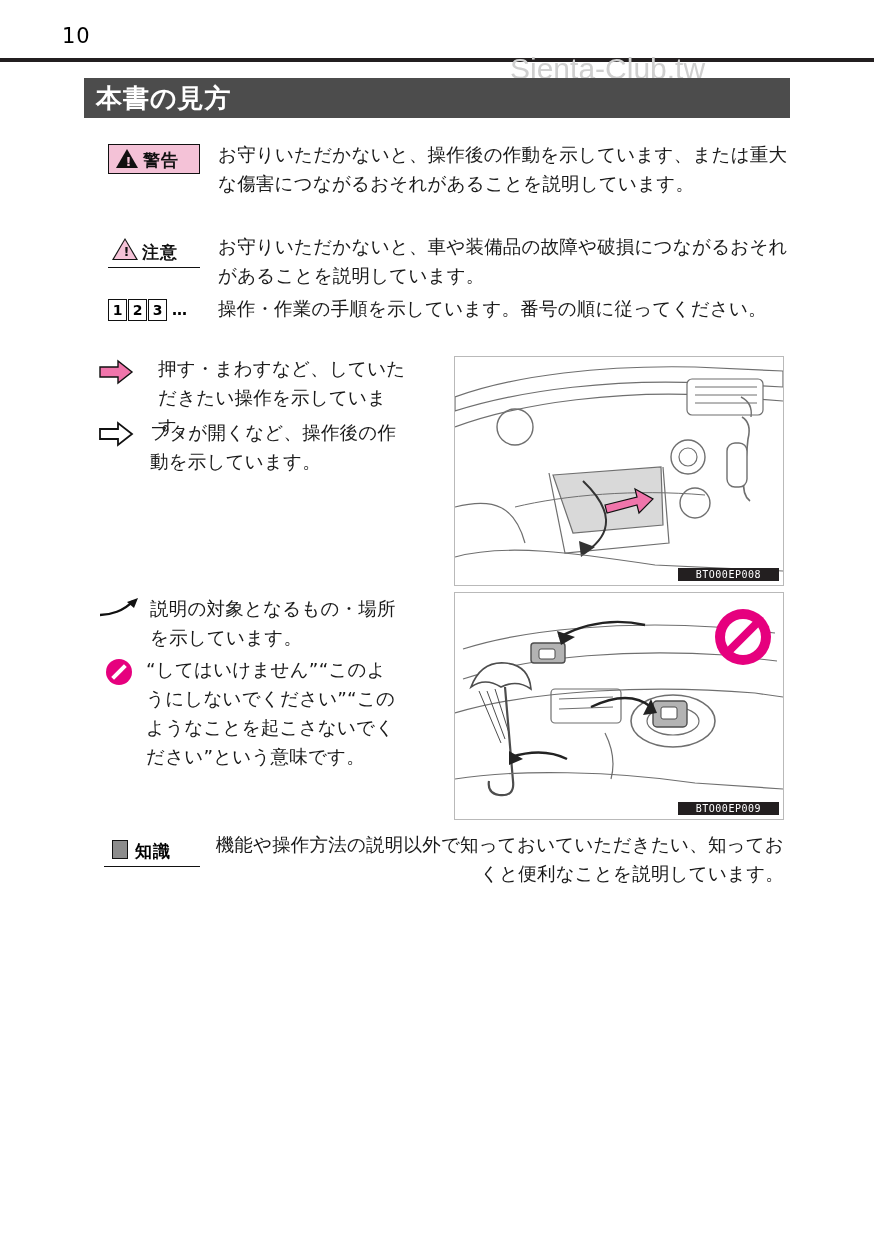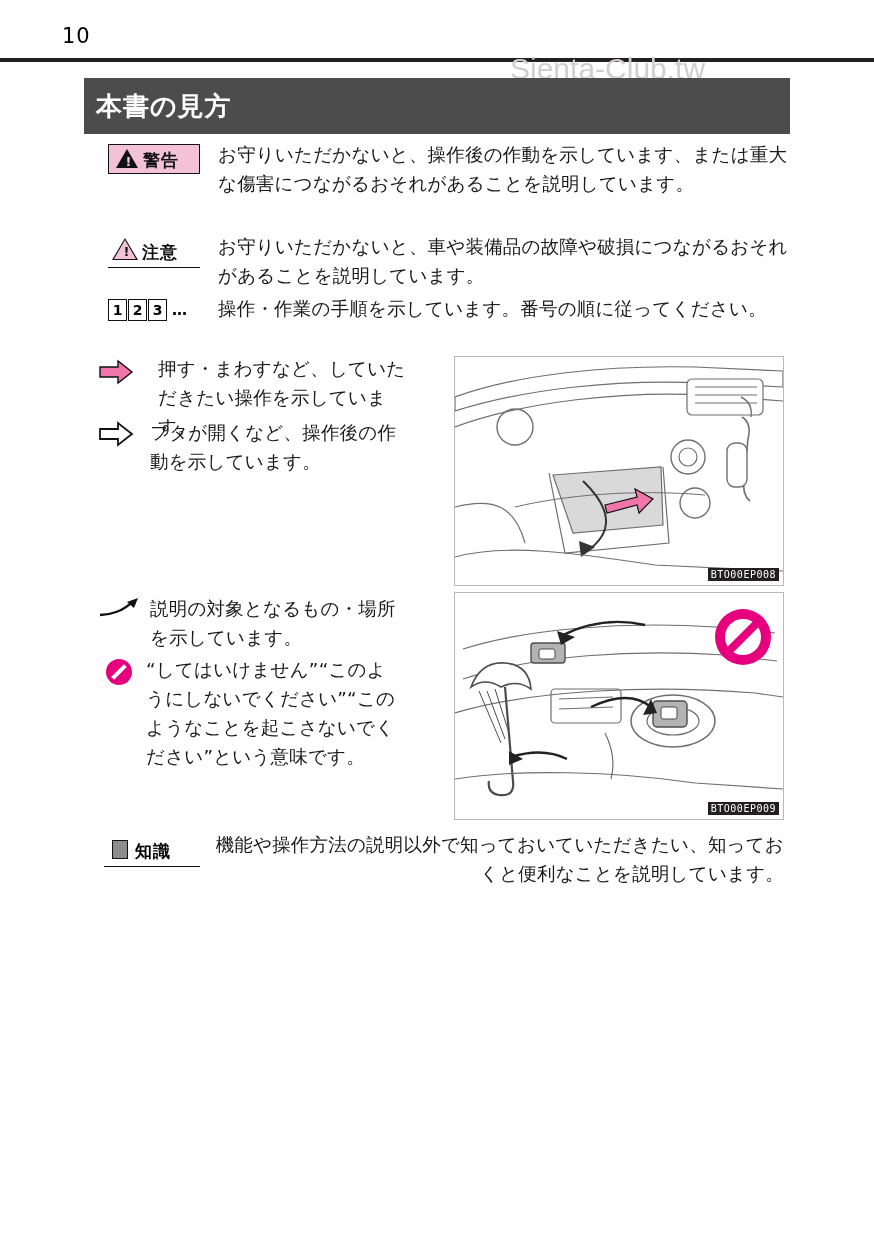--- a/index.html
+++ b/index.html
@@ -44,21 +44,21 @@
     white-space: nowrap;
     user-select: none;
   }
 
   
   .title-bar {
     position: absolute;
     left: 84px;
     top: 78px;
     width: 706px;
-    height: 56px;
+    height: 40px;
     background: #4c4c4c;
     color: #ffffff;
     display: flex;
     align-items: center;
   }
   .title-bar .title-text {
     font-size: 26px;
     font-weight: bold;
     margin-left: 12px;
     letter-spacing: 1px;
@@ -247,21 +247,21 @@
     overflow: hidden;
   }
   .fig-code {
     position: absolute;
     right: 4px;
     bottom: 4px;
     background: #231f20;
     color: #ffffff;
     font-family: "DejaVu Sans Mono", "Liberation Mono", monospace;
     font-size: 10px;
-    padding: 1px 3px;
+    padding: 1px 18px;
     letter-spacing: 0.5px;
   }
 </style>
 </head>
 <body>
 
 <div class="page-number">10</div>
 <div class="top-rule"></div>
 <div class="watermark">Sienta-Club.tw</div>
 

